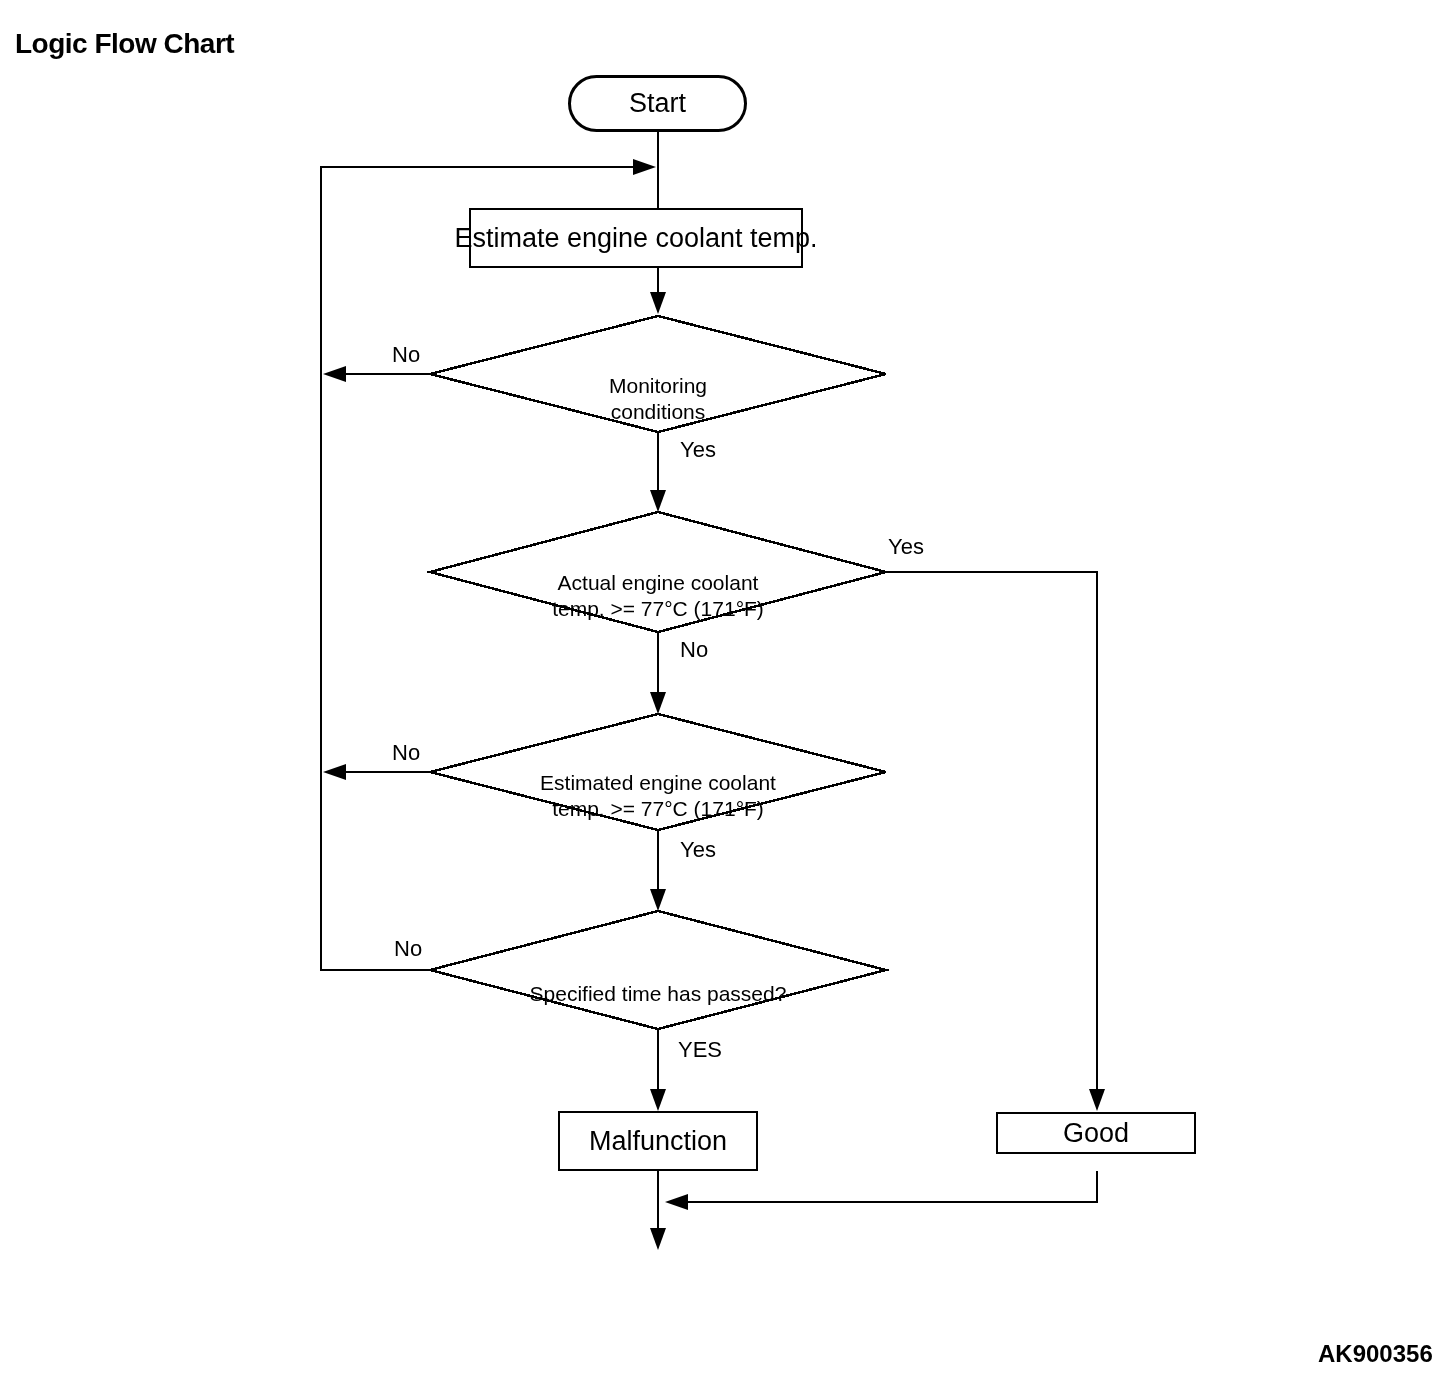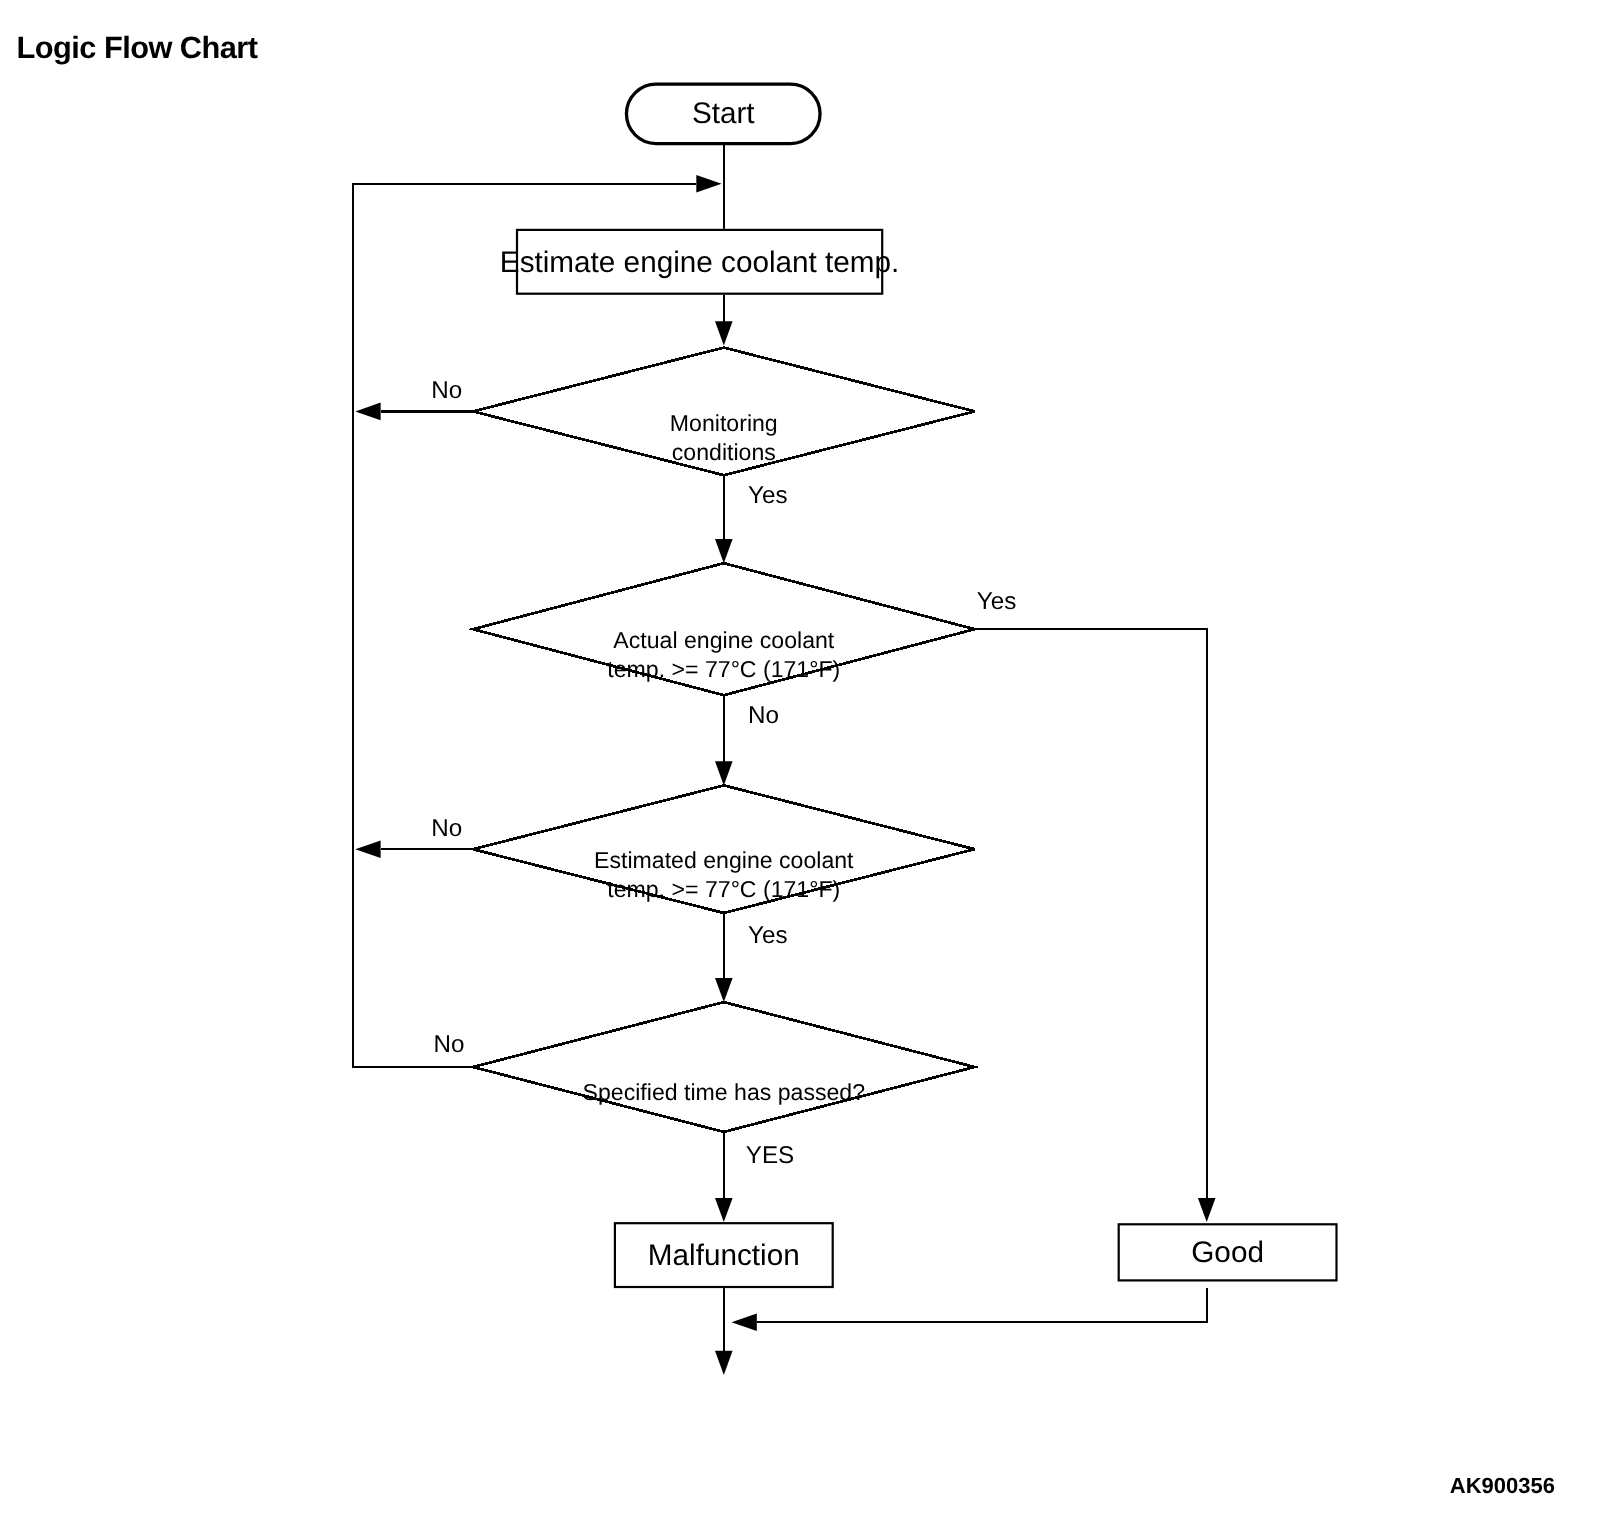--- a/index.html
+++ b/index.html
@@ -60,21 +60,21 @@
   }
   .elabel {
     position: absolute;
     font-size: 22px;
     white-space: nowrap;
   }
   .figcode {
     position: absolute;
     left: 1318px;
     top: 1340px;
-    font-size: 20px;
+    font-size: 24px;
     font-weight: bold;
     white-space: nowrap;
   }
   svg * { shape-rendering: crispEdges; }
   svg polygon.head { shape-rendering: auto; }
 </style>
 </head>
 <body>
 
 <div class="canvas">
@@ -129,21 +129,21 @@
   </div>
 
   <div class="node" style="left:469px; top:208px; width:334px; height:60px;">
     <span>Estimate engine coolant temp.</span>
   </div>
 
   <div class="node" style="left:558px; top:1111px; width:200px; height:60px;">
     <span>Malfunction</span>
   </div>
 
-  <div class="node" style="left:996px; top:1112px; width:200px; height:53px;margin-left:20px;">
+  <div class="node" style="left:996px; top:1112px; width:200px; height:42px;">
     <span>Good</span>
   </div>
 
 
   <div class="dtext" style="left:658px; top:375px;">
     <div>Monitoring</div>
     <div>conditions</div>
   </div>
 
   <div class="dtext" style="left:658px; top:572px;">

